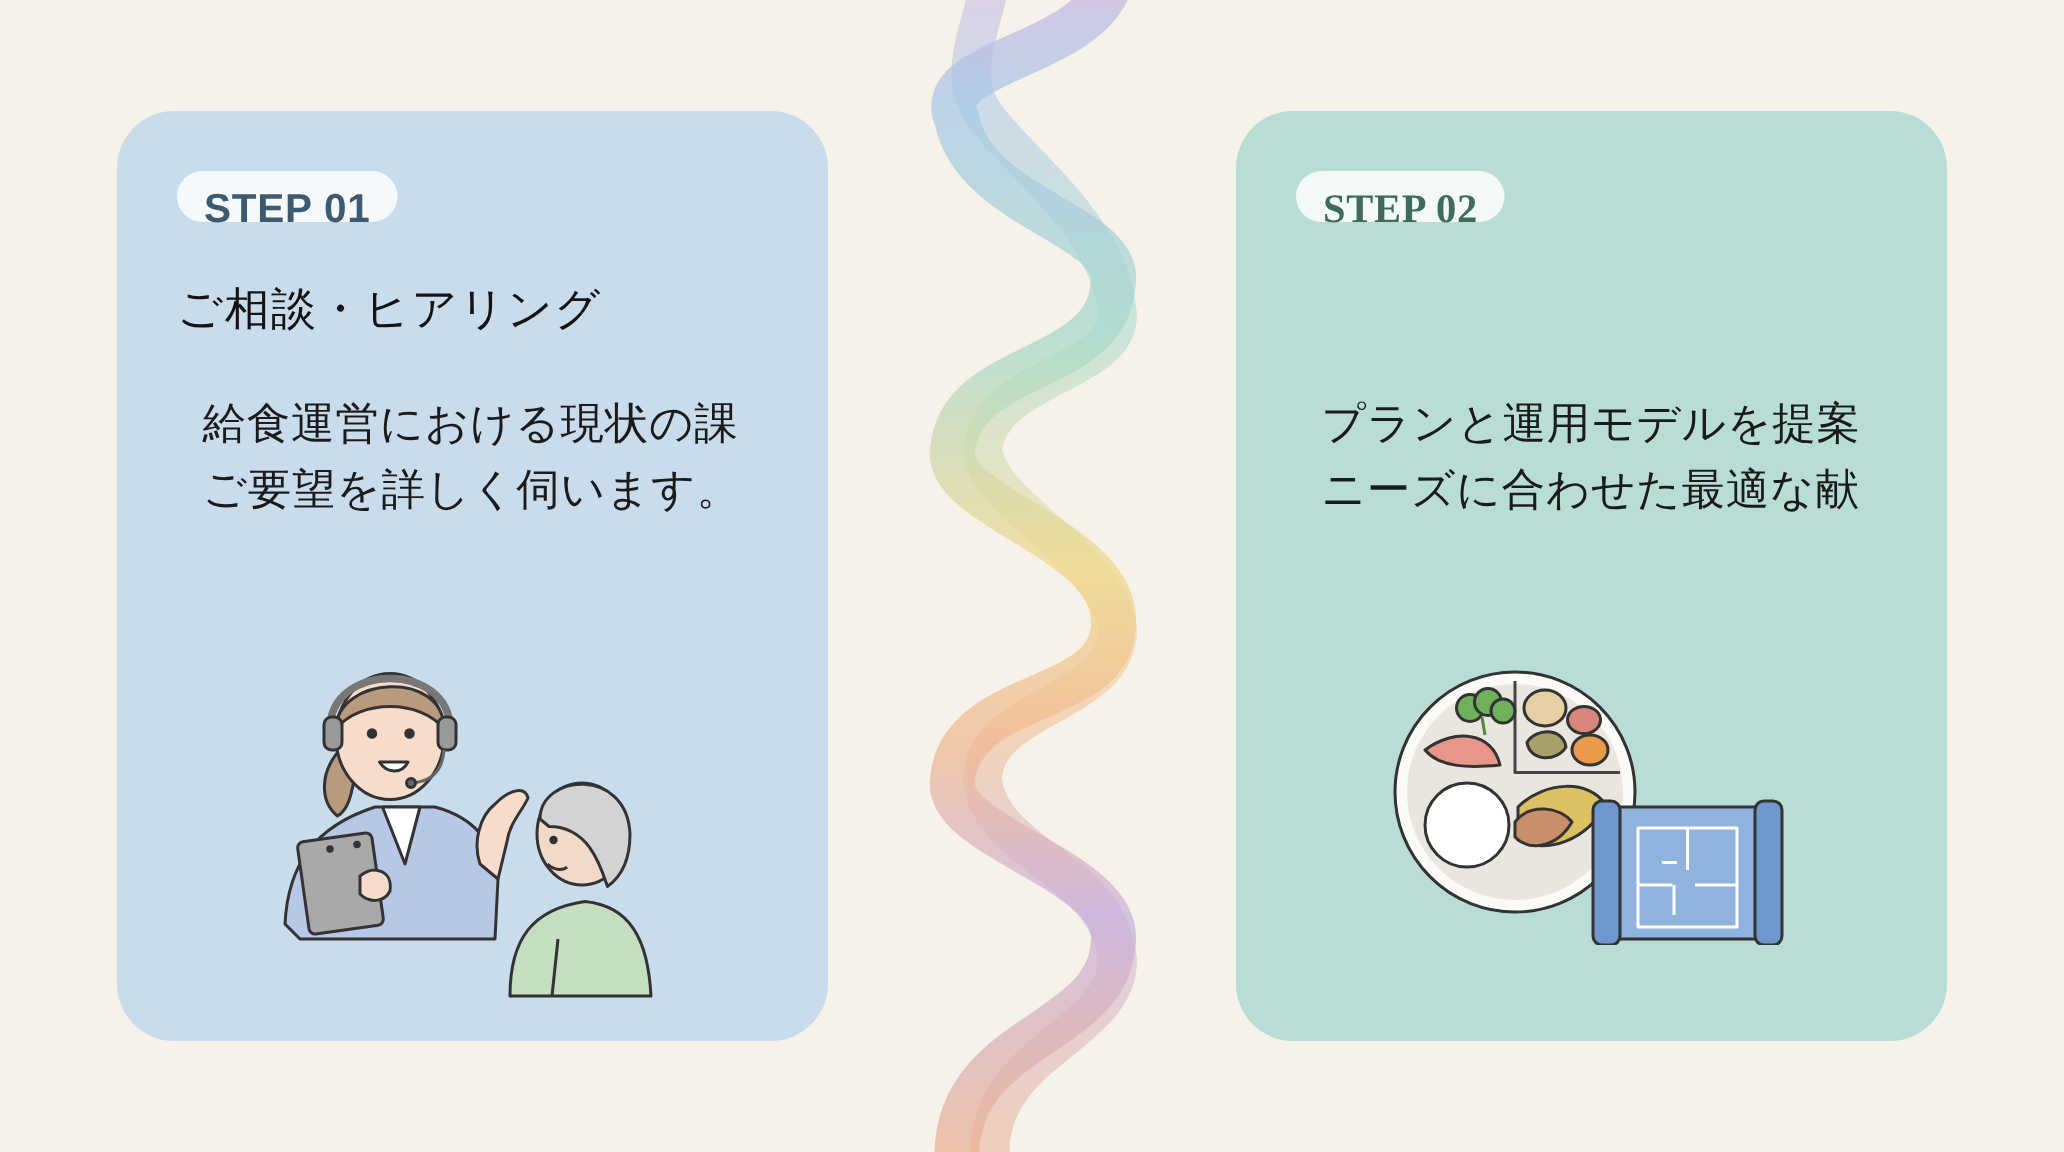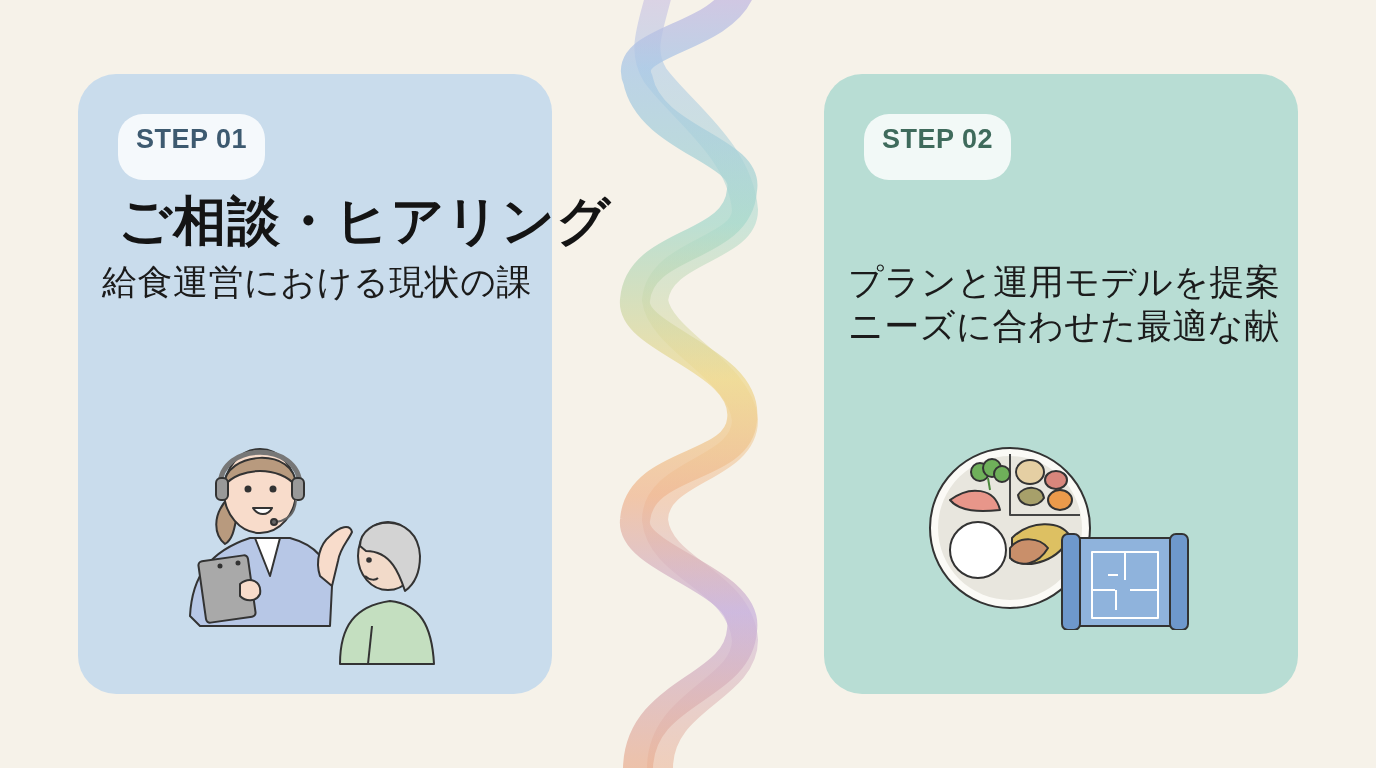--- a/index.html
+++ b/index.html
@@ -8,35 +8,35 @@
     background:#f6f2e9;
     font-family: "DejaVu Sans", "Liberation Sans", sans-serif;
   }
   .card {
     position:absolute; top:74px; width:474px; height:620px;
     border-radius:38px; box-sizing:border-box;
   }
   .card.c1 { left:78px; background:#c9dcec; }
   .card.c2 { left:824px; background:#b8ddd4; }
   .badge {
-    position:absolute; left:40px; top:40px; height:66px; padding:0 18px;
+    position:absolute; left:40px; top:40px; height:34px; padding:0 18px;
     border-radius:25px; background:rgba(255,255,255,0.82);
     font-family:"Liberation Sans", sans-serif; font-weight:bold;
     font-size:27px; line-height:50px; letter-spacing:0.5px;
   }
   .c1 .badge { color:#3d5a70; }
-  .c2 .badge { color:#3f6b5c; }
+  .c2 .badge { color:#3f6b5c;font-family:Liberation Serif, serif; }
   .title {
     position:absolute; left:40px; top:112px; margin:0;
-    font-size:53px; font-weight:bold; color:#141414; letter-spacing:1px;
+    font-size:30px; font-weight:normal; color:#141414; letter-spacing:1px;
     white-space:nowrap;
   }
   .desc {
-    position:absolute; left:24px; top:186px; width:420px;
-    font-size:35px; line-height:44px; color:#1b1b1b; letter-spacing:0.5px;
+    position:absolute; left:57px; top:186px; width:420px;
+    font-size:29px; line-height:44px; color:#1b1b1b; letter-spacing:0.5px;
   }
   .desc span { display:block; white-space:nowrap; }
   .illus { position:absolute; }
   .c1 .illus { left:102px; top:352px; width:270px; height:240px; }
   .c2 .illus { left:96px; top:366px; width:280px; height:190px; }
   .ribbon { position:absolute; left:600px; top:0; width:180px; height:768px; }
 </style>
 </head>
 <body>
 
@@ -58,20 +58,21 @@
   <g fill="none" stroke="url(#rg)" stroke-width="26" opacity="0.55" stroke-linecap="round">
     <path d="M60 -10 C 50 30, 40 50, 55 75 C 80 110, 140 150, 145 210 C 145 250, 60 250, 55 300 C 60 340, 140 370, 145 420 C 145 470, 55 470, 55 520 C 60 570, 140 580, 145 640 C 145 690, 60 700, 60 768"></path>
   </g>
 </svg>
 
 <section class="card c1">
   <div class="badge">STEP 01</div>
   <h2 class="title">ご相談・ヒアリング</h2>
   <div class="desc">
     <span>給食運営における現状の課</span>
+    <span>ご要望を詳しく伺います。</span>
   </div>
   <svg class="illus" viewBox="0 0 270 240" xmlns="http://www.w3.org/2000/svg" stroke="#333" stroke-width="2" stroke-linejoin="round">
 
     <path d="M50 70 C 30 90, 35 110, 45 118 C 55 112, 55 95, 58 85 Z" fill="#b89a7e"></path>
 
     <path d="M10 190 C 12 150, 30 125, 70 112 L 110 112 C 140 120, 150 140, 152 160 L 150 200 L 20 200 Z" fill="#b7c7e6"></path>
     <path d="M75 112 L 90 150 L 100 112 Z" fill="#ffffff"></path>
 
     <path d="M140 150 C 135 135, 140 118, 150 110 C 160 100, 170 98, 172 106 C 168 115, 160 122, 158 135 L 152 160 Z" fill="#f8dccb"></path>
 

